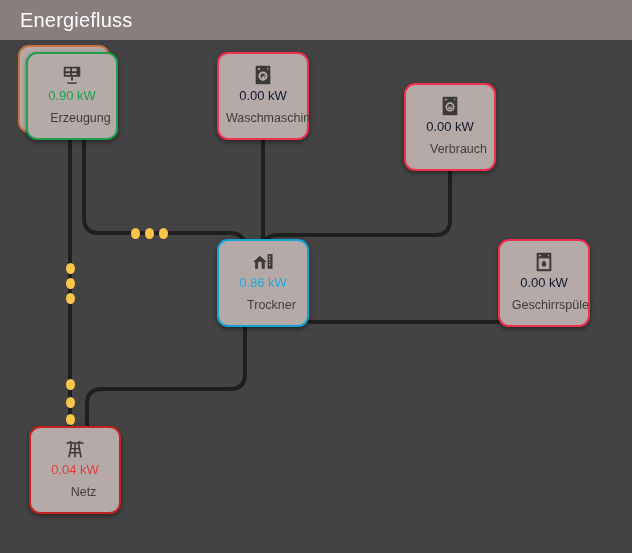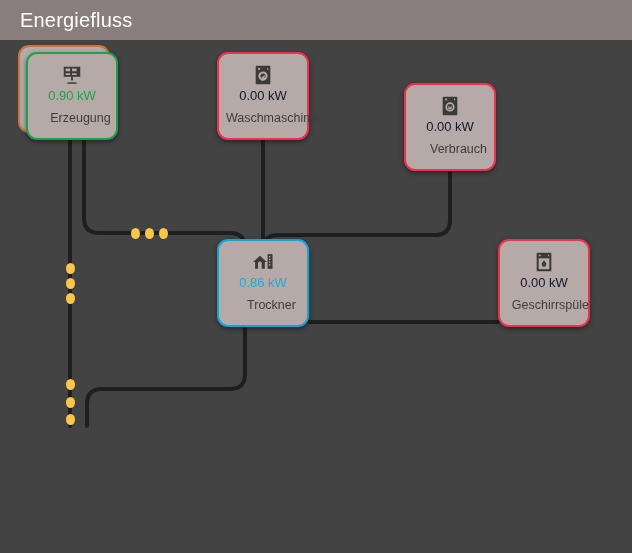--- a/index.html
+++ b/index.html
@@ -209,20 +209,33 @@
         <svg viewBox="0 0 24 24" fill="currentColor" aria-hidden="true">
           <path d="M5 2h14a1 1 0 0 1 1 1v18a1 1 0 0 1-1 1H5a1 1 0 0 1-1-1V3a1 1 0 0 1 1-1zm1.5 2.2v1.6h2V4.2h-2zm9.9 0v1.6h1.2V4.2h-1.2z"></path>
           <rect x="6.2" y="8" width="11.6" height="11.8" fill="#b5aaa8"></rect>
           <path d="M12 10.2c1.6 2 2.5 3.3 2.5 4.6A2.5 2.5 0 0 1 12 17.3a2.5 2.5 0 0 1-2.5-2.5c0-1.3.9-2.6 2.5-4.6z"></path>
         </svg>
       </span>
       <span class="node-value">0.00 kW</span>
       <span class="node-label">Geschirrspüler</span>
     </div>
 
+    <div class="flow-node" id="node-netz" style="left:29px; top:386px;">
+      <span class="node-icon">
+        <svg viewBox="0 0 24 24" fill="currentColor" aria-hidden="true">
+          <path d="M2.6 4.6h18.8v1.7H2.6z"></path>
+          <path d="M6 3.2h2.2v2.6H6zM15.8 3.2H18v2.6h-2.2z"></path>
+          <path d="M11.1 6.3h1.8V21h-1.8z"></path>
+          <path d="M7.2 6.3l-2.6 14.6 1.7.3L9 6.6zM16.8 6.3l2.6 14.6-1.7.3L15 6.6z"></path>
+          <path d="M7.6 11h8.8v1.4H7.6zM6.9 15.4h10.2v1.4H6.9z"></path>
+        </svg>
+      </span>
+      <span class="node-value">0.04 kW</span>
+      <span class="node-label">Netz</span>
+    </div>
 
   </div>
 
   <div id="particle-layer">
       <div class="flow-dot" style="left: 131px; top: 188px; background: rgb(251, 198, 74);"></div>
       <div class="flow-dot" style="left: 145px; top: 188px; background: rgb(251, 198, 74);"></div>
       <div class="flow-dot" style="left: 159px; top: 188px; background: rgb(251, 198, 74);"></div>
       <div class="flow-dot" style="left: 241px; top: 214px; background: rgb(251, 198, 74);"></div>
       <div class="flow-dot" style="left: 66px; top: 223px; background: rgb(251, 198, 74);"></div>
       <div class="flow-dot" style="left: 66px; top: 238px; background: rgb(251, 198, 74);"></div>

